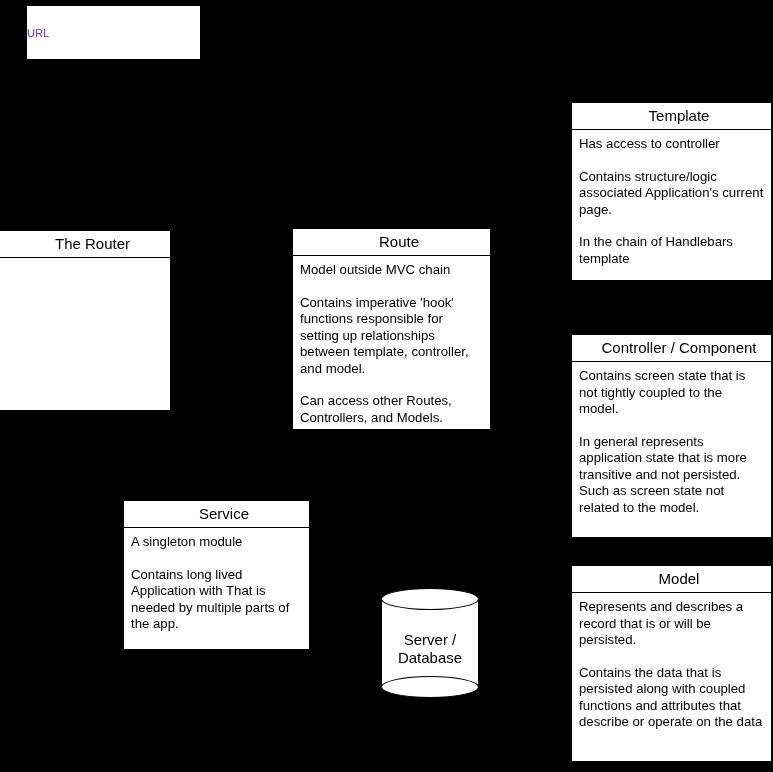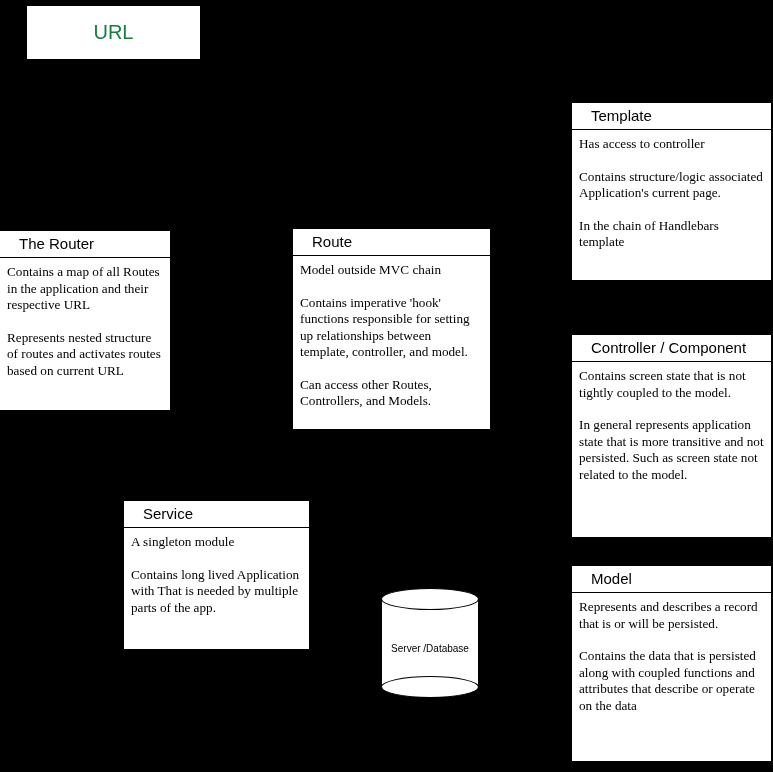--- a/index.html
+++ b/index.html
@@ -27,57 +27,56 @@
   
   .node {
     position: absolute;
     background: #ffffff;
     border: 1px solid #000000;
     box-sizing: border-box;
     color: #000000;
   }
 
   .node-title {
-    text-align: left;
+    text-align: center;
     font-size: 15px;
     line-height: 16px;
     padding: 5px 4px 5px 19px;
     border-bottom: 1px solid #000000;
     background: #ffffff;
     white-space: nowrap;
   }
 
   .node-body {
     padding: 6px 7px 6px 7px;
     font-size: 13.2px;
     line-height: 16.5px;
   }
 
   .node-body p {
     margin: 0 0 16px 0;
-    font-family: Liberation Serif, serif;
   }
   .node-body p:last-child {
     margin-bottom: 0;
   }
   .node-body p.tight {
     margin-bottom: 6px;
   }
 
   
   .plain-box {
     position: absolute;
     background: #ffffff;
     border: 1px solid #000000;
     box-sizing: border-box;
     display: flex;
     align-items: center;
-    justify-content: center;
-    font-size: 20px;
-    color: #15803d;
+    justify-content: flex-start;
+    font-size: 11px;
+    color: #6d28d9;
   }
 
   
   .cylinder {
     position: absolute;
     box-sizing: border-box;
   }
   .cyl-body {
     position: absolute;
     left: 0;
@@ -111,24 +110,24 @@
     border-radius: 50%;
     box-sizing: border-box;
   }
   .cyl-label {
     position: absolute;
     left: 0;
     top: 0;
     width: 100%;
     height: 100%;
     display: flex;
-    flex-direction: row;
+    flex-direction: column;
     align-items: center;
     justify-content: center;
-    font-size: 10px;
+    font-size: 15px;
     line-height: 18px;
     color: #000000;
     text-align: right;
     padding-top: 12px;
     box-sizing: border-box;
   }
 
   
   #url-box      { left: 26px;  top: 5px;   width: 175px; height: 55px; }
   #router-box   { left: -1px;  top: 230px; width: 172px; height: 181px; }
@@ -143,24 +142,20 @@
 <body>
 
 <div class="canvas">
 
   <div class="plain-box" id="url-box">
     <span>URL</span>
   </div>
 
   <div class="node" id="router-box">
     <div class="node-title">The Router</div>
-    <div class="node-body">
-      <p>Contains a map of all Routes in the application and their respective URL</p>
-      <p>Represents nested structure of routes and activates routes based on current URL</p>
-    </div>
   </div>
 
   <div class="node" id="route-box">
     <div class="node-title">Route</div>
     <div class="node-body">
       <p>Model outside MVC chain</p>
       <p>Contains imperative 'hook' functions responsible for setting up relationships between template, controller, and model.</p>
       <p>Can access other Routes, Controllers, and Models.</p>
     </div>
   </div>

